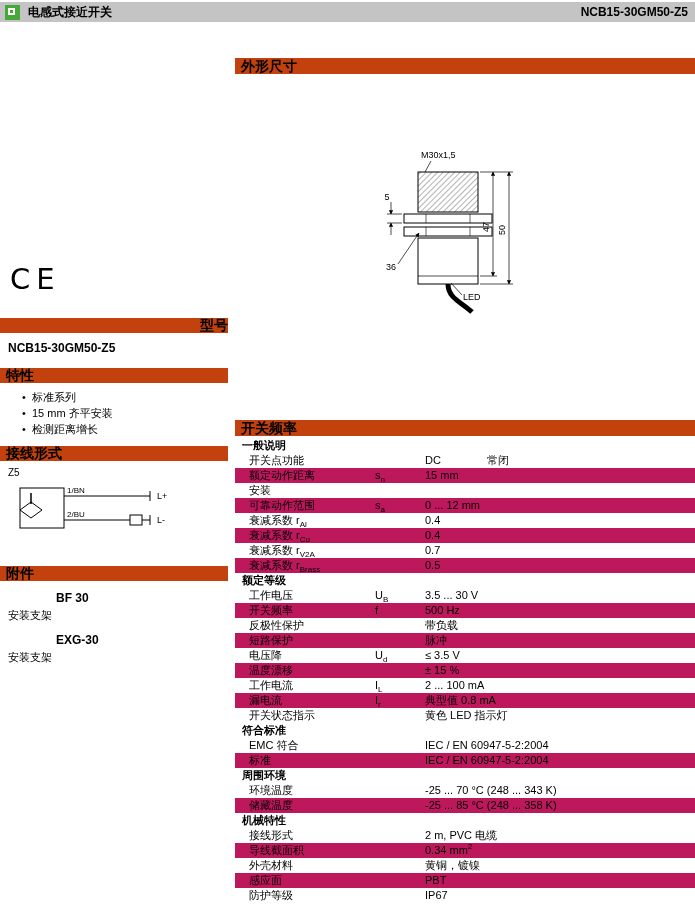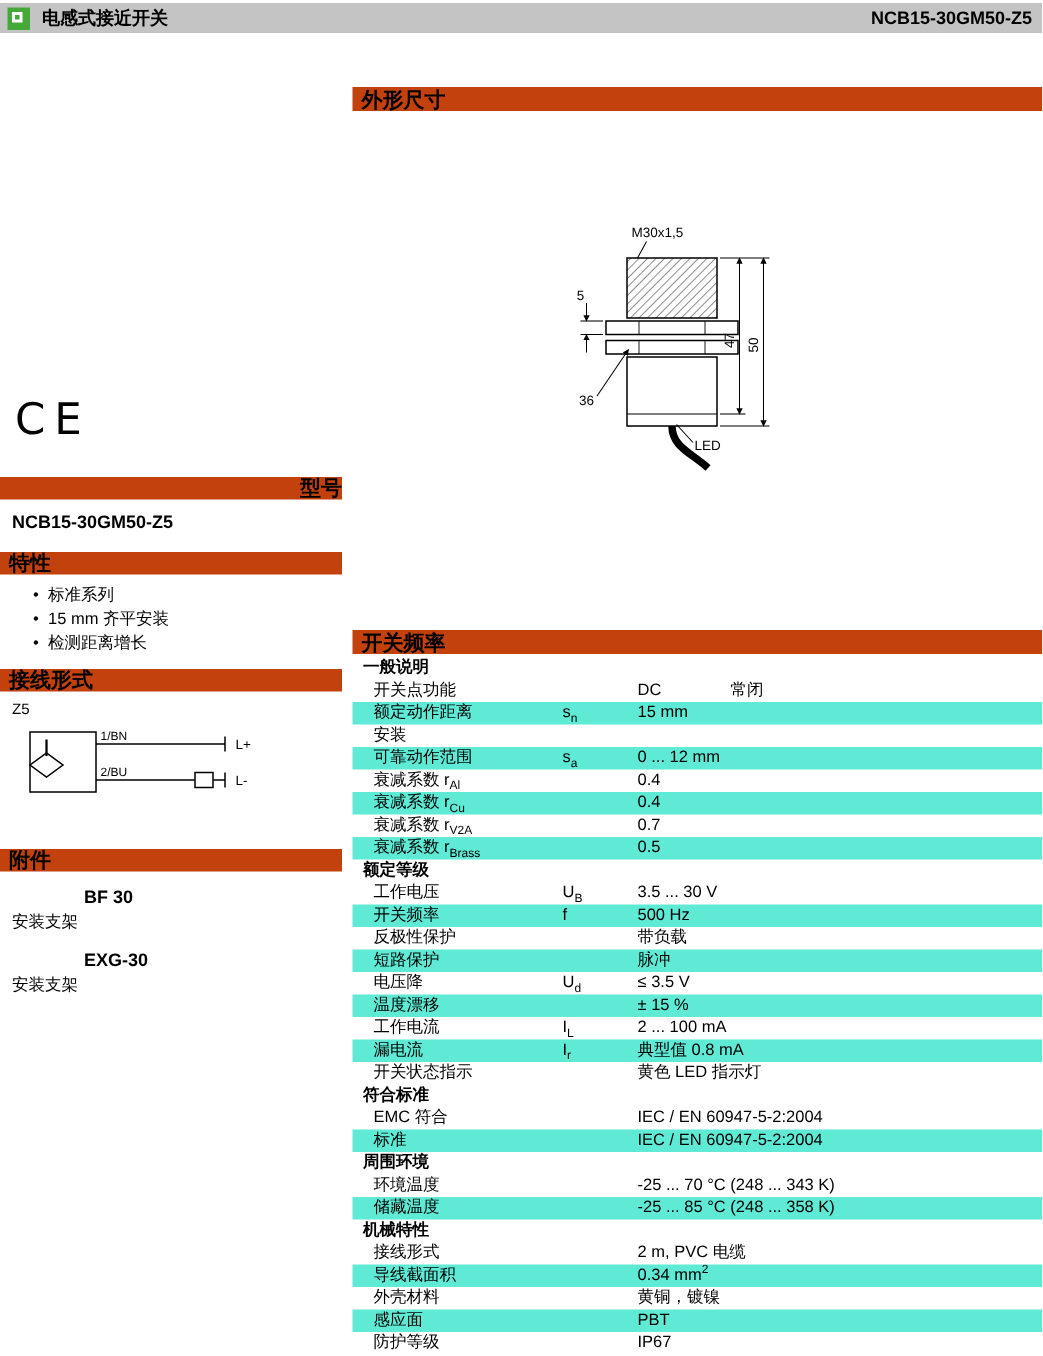--- a/index.html
+++ b/index.html
@@ -40,21 +40,21 @@
 
   .accessories{position:absolute;top:590px;left:8px;font-size:11px;width:215px;}
   .accessories .acc-name{font-weight:bold;font-size:12px;line-height:16px;margin-left:48px;}
   .accessories .acc-desc{line-height:18px;margin-bottom:8px;}
 
   .drawing{position:absolute;top:80px;left:235px;width:460px;height:336px;}
 
   
   .tech-table{position:absolute;top:438px;left:235px;width:460px;font-size:11px;}
   .trow{display:flex;height:15px;line-height:15px;align-items:center;}
-  .trow.shaded{background:#5eead4;}
+  .trow.shaded{background:#be185d;}
   .trow .lbl{width:140px;box-sizing:border-box;padding-left:14px;white-space:nowrap;overflow:hidden;}
   .trow.section .lbl{font-weight:bold;padding-left:7px;width:300px;}
   .trow .sym{width:50px;box-sizing:border-box;}
   .trow .val{flex:1;white-space:nowrap;}
   .val-a{display:inline-block;width:62px;}
   sub{font-size:8px;line-height:0;}
   sup{font-size:8px;line-height:0;}
 
   svg text{font-family:"Liberation Sans","DejaVu Sans",sans-serif;}
 </style>

